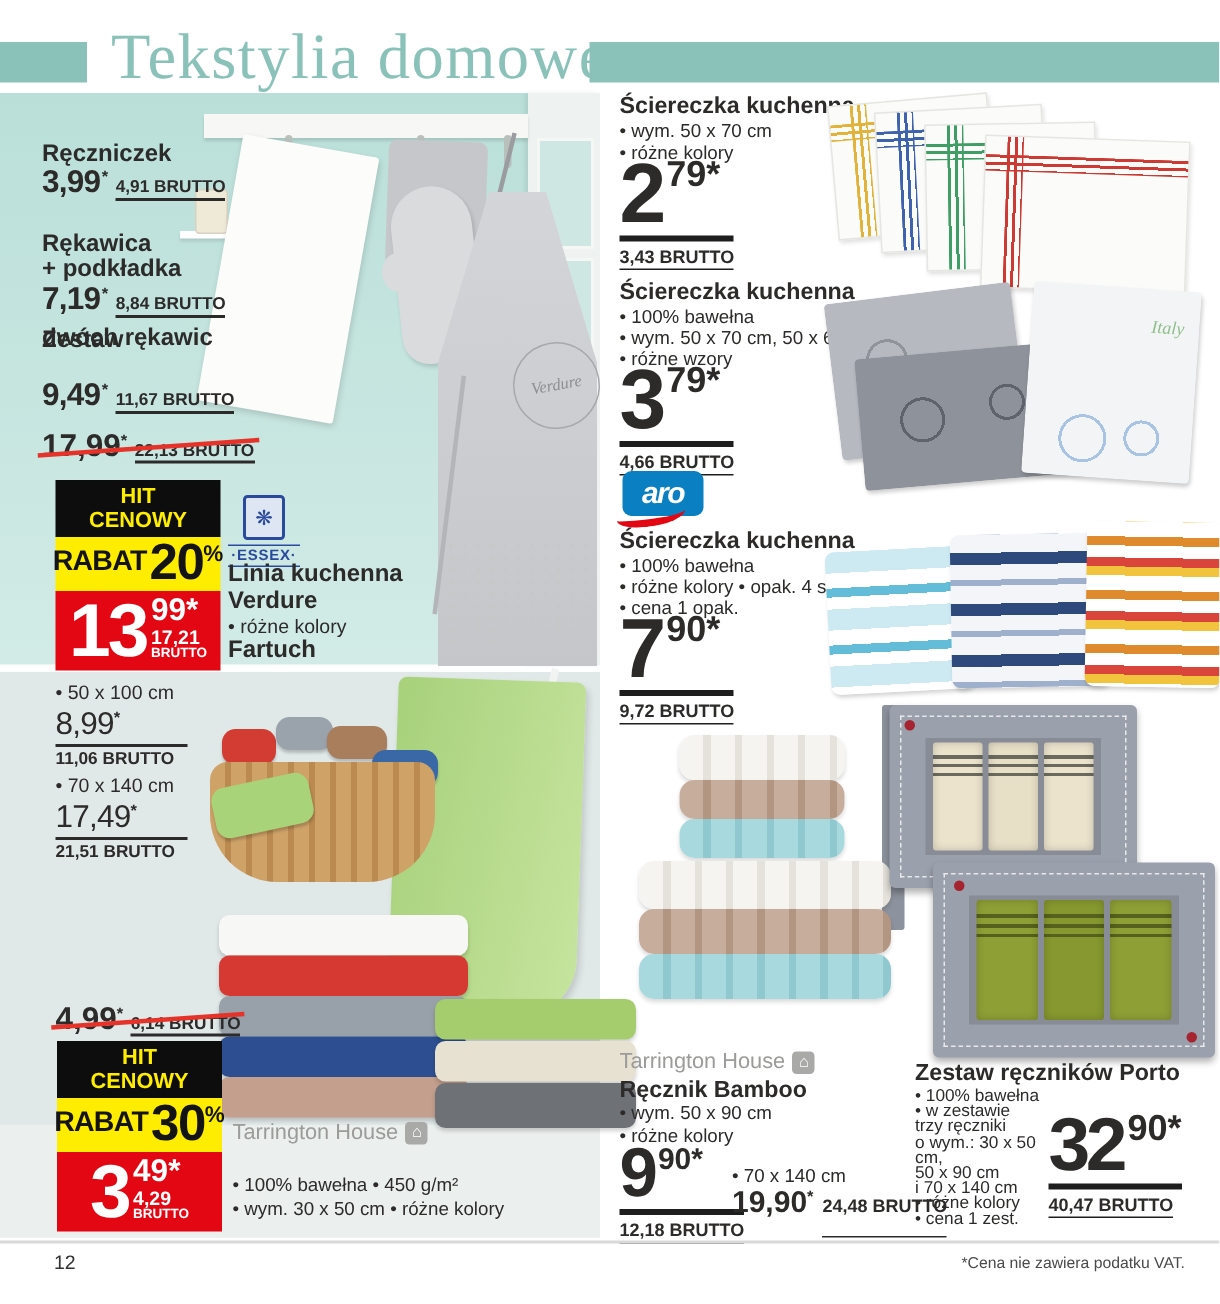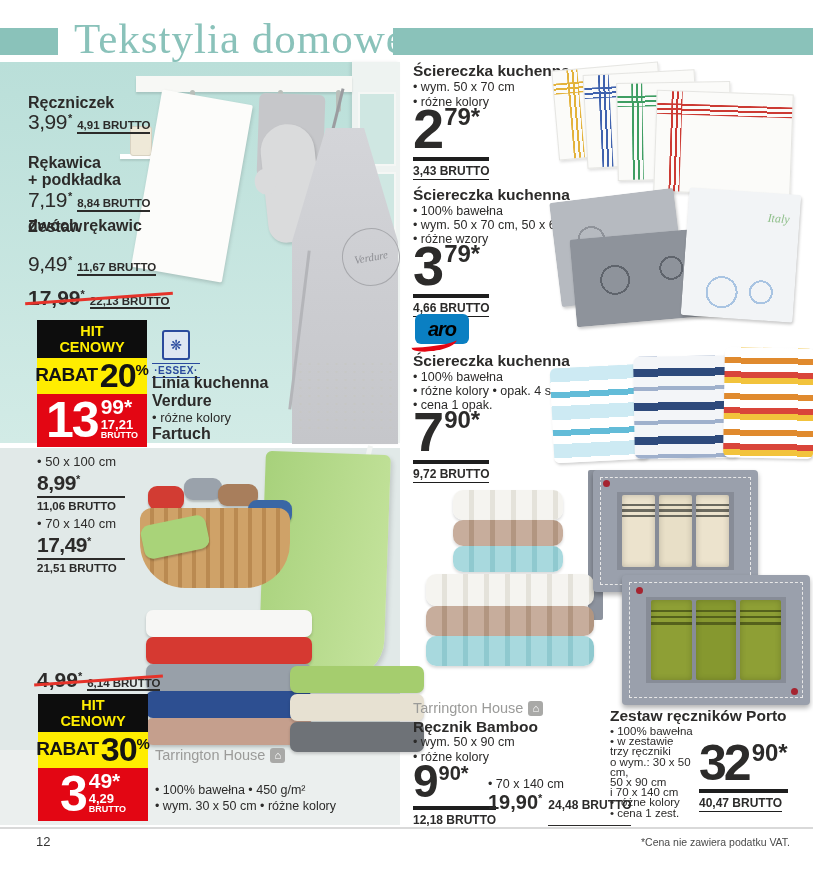--- a/index.html
+++ b/index.html
@@ -11,29 +11,29 @@
   .hdr-title{font-family:"Liberation Serif",serif;color:#8ac2ba;font-size:43px;line-height:1;letter-spacing:1px}
   
   .photo1{left:0;top:62px;width:400px;height:381px;background:linear-gradient(180deg,#badfd9,#d2ebe6)}
   .photo2{left:0;top:448px;width:400px;height:377px;background:#e1e9e8}
   
   .pname{font-weight:700;font-size:16px;line-height:16px}
   .ttl{font-weight:700;font-size:15.5px}
   .btxt{font-size:12.5px;line-height:13.5px}
   
   .psm{display:flex;align-items:baseline;white-space:nowrap}
-  .psm .v{font-size:21px;font-weight:400;letter-spacing:-.5px}
+  .psm .v{font-size:21px;font-weight:700;letter-spacing:-.5px}
   .psm .s{font-size:11px;font-weight:700;position:relative;top:-7px;margin-left:1px}
   .psm .b{font-size:11.5px;font-weight:700;margin-left:5px;border-bottom:2px solid #2c2b2a;padding-bottom:1px}
   
   .pold{display:flex;align-items:baseline;white-space:nowrap}
   .pold .strike{position:absolute;left:-3px;right:-3px;top:46%;height:2.5px;background:#e5332a;transform:rotate(-4deg)}
   
   .szgrp .sz{font-size:13px;margin-bottom:2px}
-  .szgrp .pv{font-size:21px;font-weight:700;letter-spacing:-.5px}
+  .szgrp .pv{font-size:21px;font-weight:400;letter-spacing:-.5px}
   .szgrp .ps{font-size:11px;font-weight:700;position:relative;top:-7px}
   .szgrp .pline{width:88px;height:2px;background:#2c2b2a;margin-top:1px}
   .szgrp .pb{font-size:11.5px;font-weight:700;margin-top:2px}
   
   .hit{width:110px}
   .hit .hb{background:#0d0d0d;color:#ffed00;font-weight:700;font-size:14.5px;text-align:center;padding:3px 10px}
   .hit .hy{background:#ffed00;color:#141414;display:flex;align-items:center;justify-content:center;padding:2px 0 4px}
   .hy .w{font-size:19px;font-weight:700;letter-spacing:-.5px}
   .hy .n{font-size:34px;font-weight:700;line-height:30px;letter-spacing:-1px;margin-left:2px}
   .hy .p{font-size:15px;font-weight:700;align-self:flex-start;margin-top:1px}
@@ -58,21 +58,21 @@
   .p2 .s{font-size:11px;font-weight:700;position:relative;top:-7px}
   .p2 .b{font-size:12px;font-weight:700;margin-left:6px;border-bottom:1.5px solid #2c2b2a;padding-bottom:13px}
   
   .th{color:#9b9b99;font-size:14.5px;display:flex;align-items:center;gap:5px;white-space:nowrap}
   .th .ic{width:15px;height:15px;background:#a9a9a7;color:#fff;border-radius:3px;font-size:11px;display:flex;align-items:center;justify-content:center}
   .essex{color:#2a4a9d;width:48px;text-align:center}
   .essex .em{width:24px;height:26px;border:2px solid #2a4a9d;border-radius:3px;margin:0 auto;background:#dde6f2;
              display:flex;align-items:center;justify-content:center;font-size:14px}
   .essex .nm{font-size:10px;font-weight:700;letter-spacing:.5px;border-top:1px solid #2a4a9d;border-bottom:1px solid #2a4a9d;margin-top:3px;padding:1px 0}
   .aro{width:54px;height:30px;background:#0a7fc2;border-radius:6px;display:flex;align-items:center;justify-content:center;position:relative}
-  .aro .t{color:#000000;font-weight:700;font-size:20px;font-style:italic;letter-spacing:-1px}
+  .aro .t{color:#ffffff;font-weight:700;font-size:20px;font-style:italic;letter-spacing:-1px}
   .aro .sw{position:absolute;left:-4px;bottom:-7px;width:46px;height:10px;border-bottom:5px solid #e30613;border-radius:0 0 60% 40%;transform:rotate(-6deg)}
   
   .rail{background:#f7f8f5;box-shadow:0 2px 2px rgba(0,0,0,.12)}
   .hook{width:5px;height:22px;background:#b9bfba;border-radius:3px}
   .speck{background-image:radial-gradient(#c6c6c0 1px,transparent 1.4px);background-size:9px 8px}
   .towel-h{background:#fcfcfa;border-radius:2px;box-shadow:1px 2px 4px rgba(0,0,0,.15);transform:rotate(10deg)}
   .pothold{background:#c6c7ca;border-radius:6px;transform:rotate(2deg)}
   .mitt{background:#dadbdc;border-radius:27px 27px 18px 18px;transform:rotate(-6deg);box-shadow:1px 2px 3px rgba(0,0,0,.15)}
   .mitt::after{content:"";position:absolute;left:-9px;top:42px;width:22px;height:26px;background:#dadbdc;border-radius:50%}
   .apron{background:linear-gradient(#d4d5d9,#c5c6ca);clip-path:polygon(32% 0,68% 0,100% 36%,100% 100%,0 100%,0 36%)}

